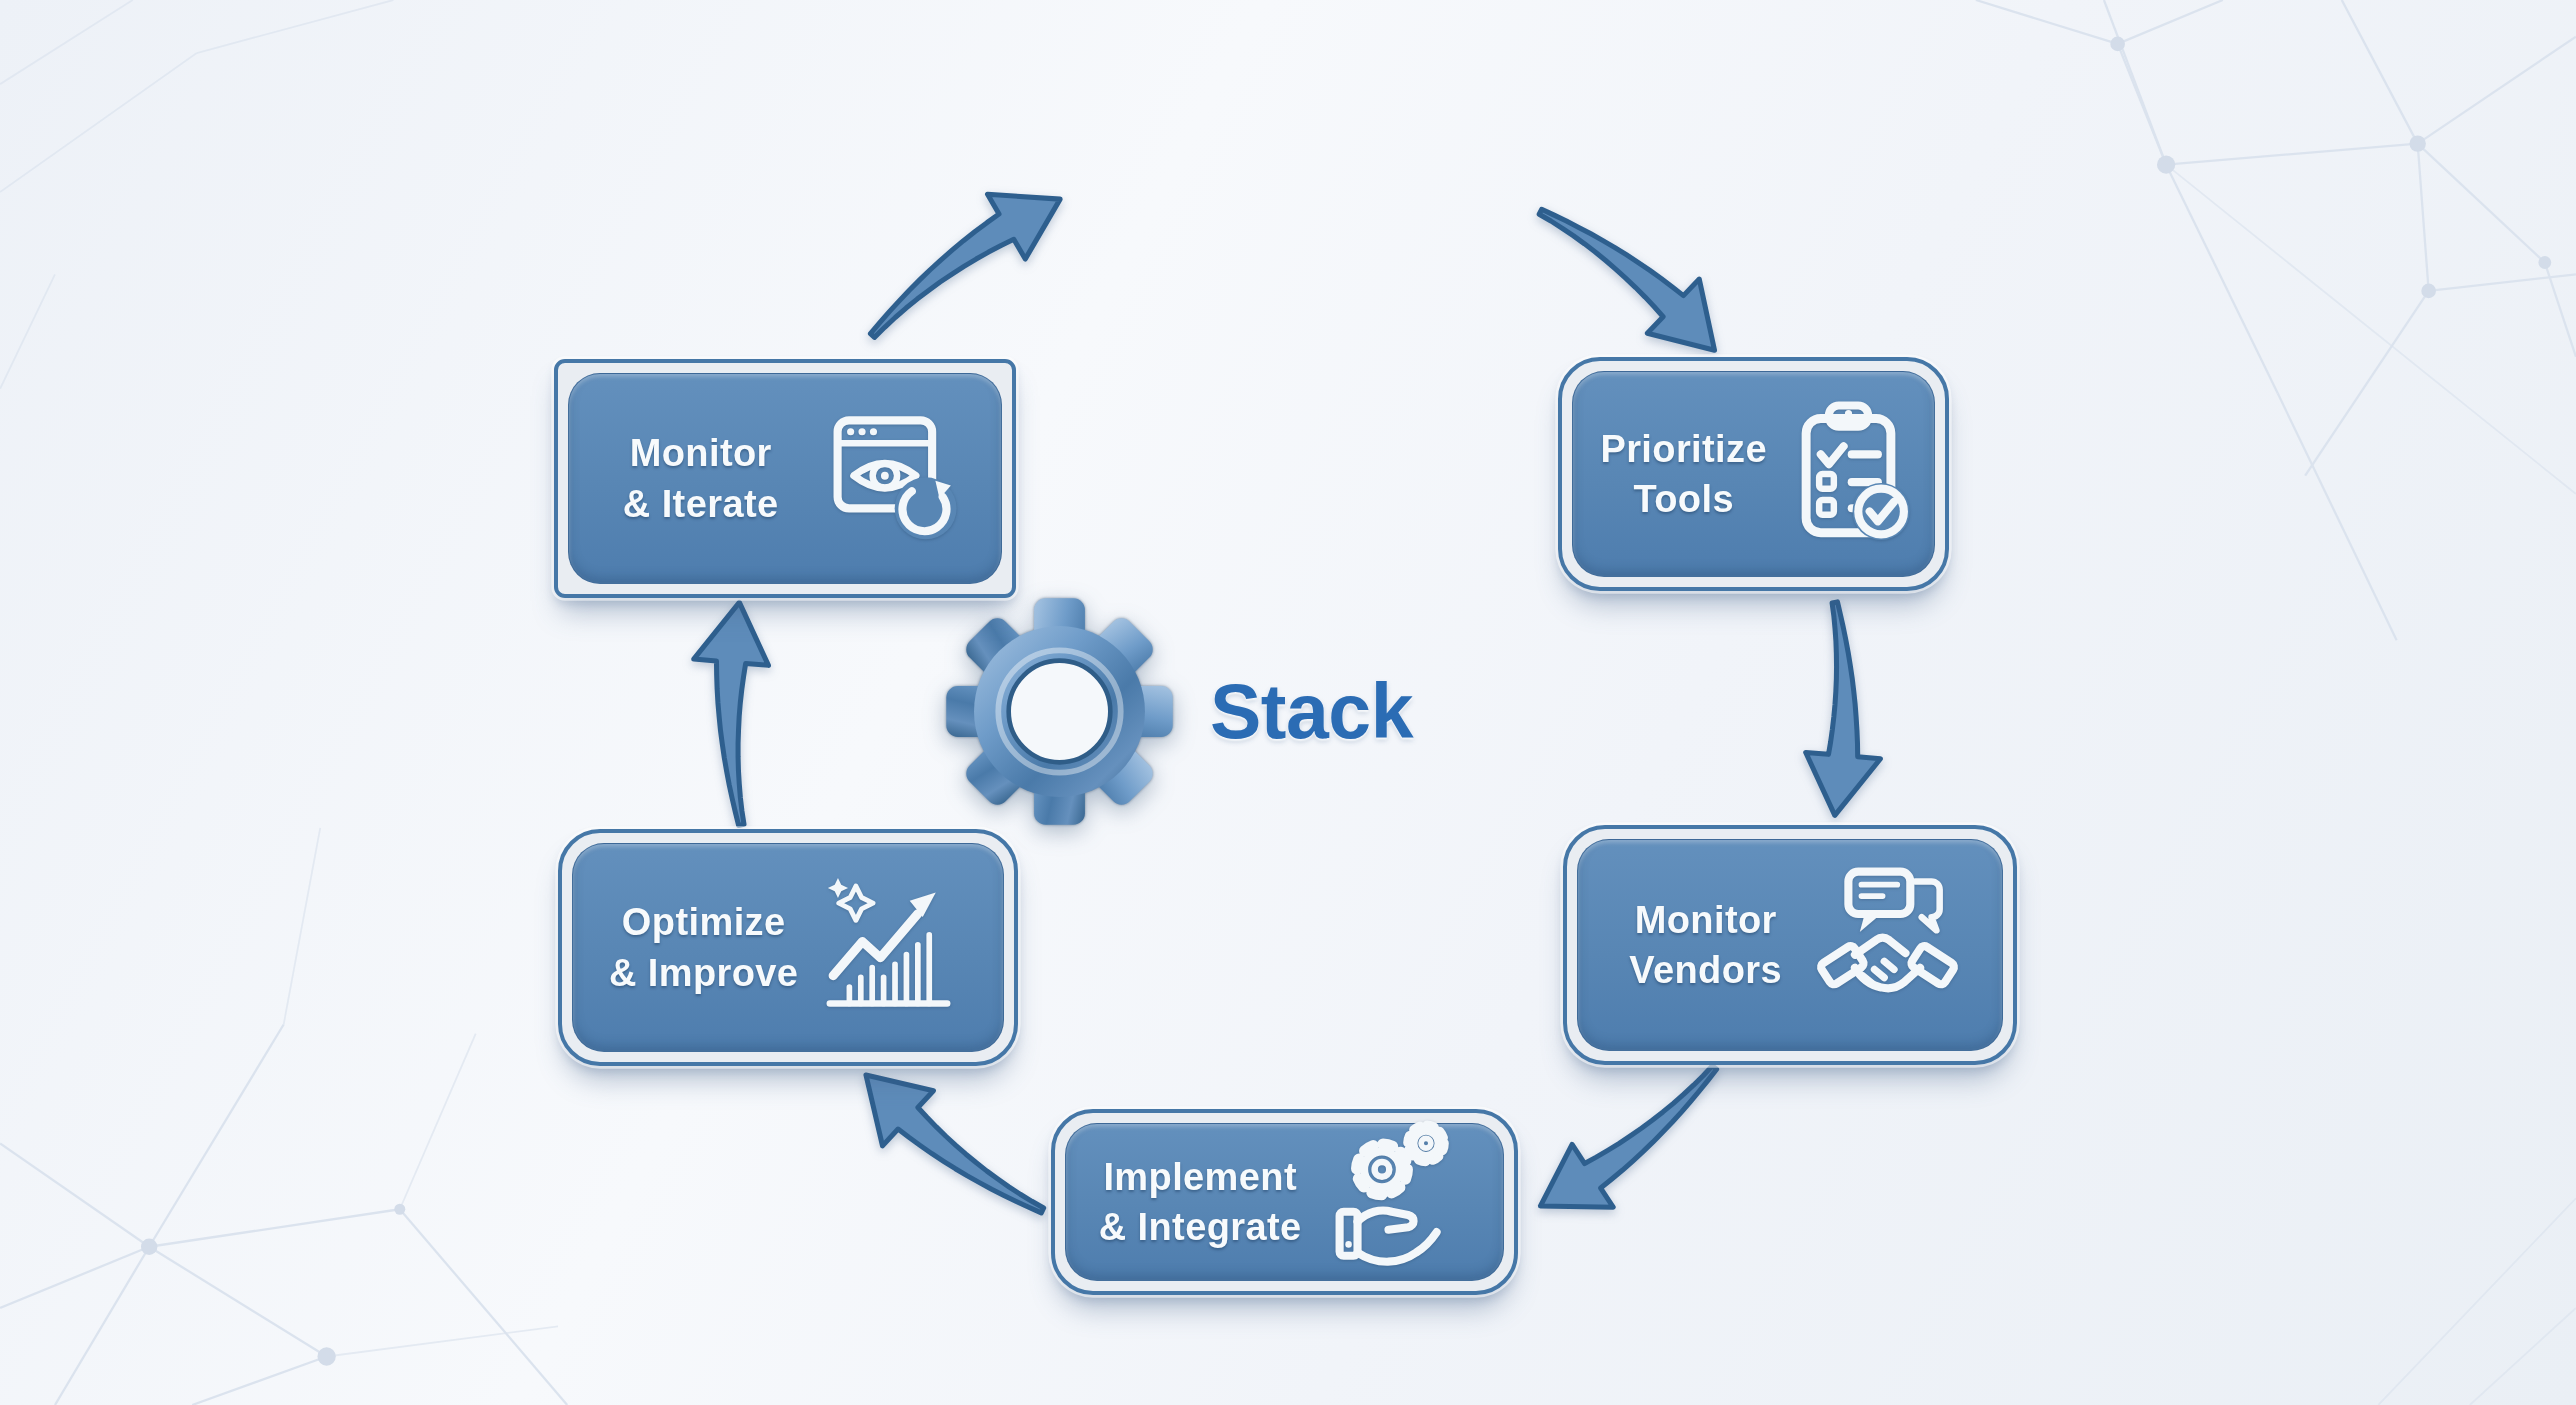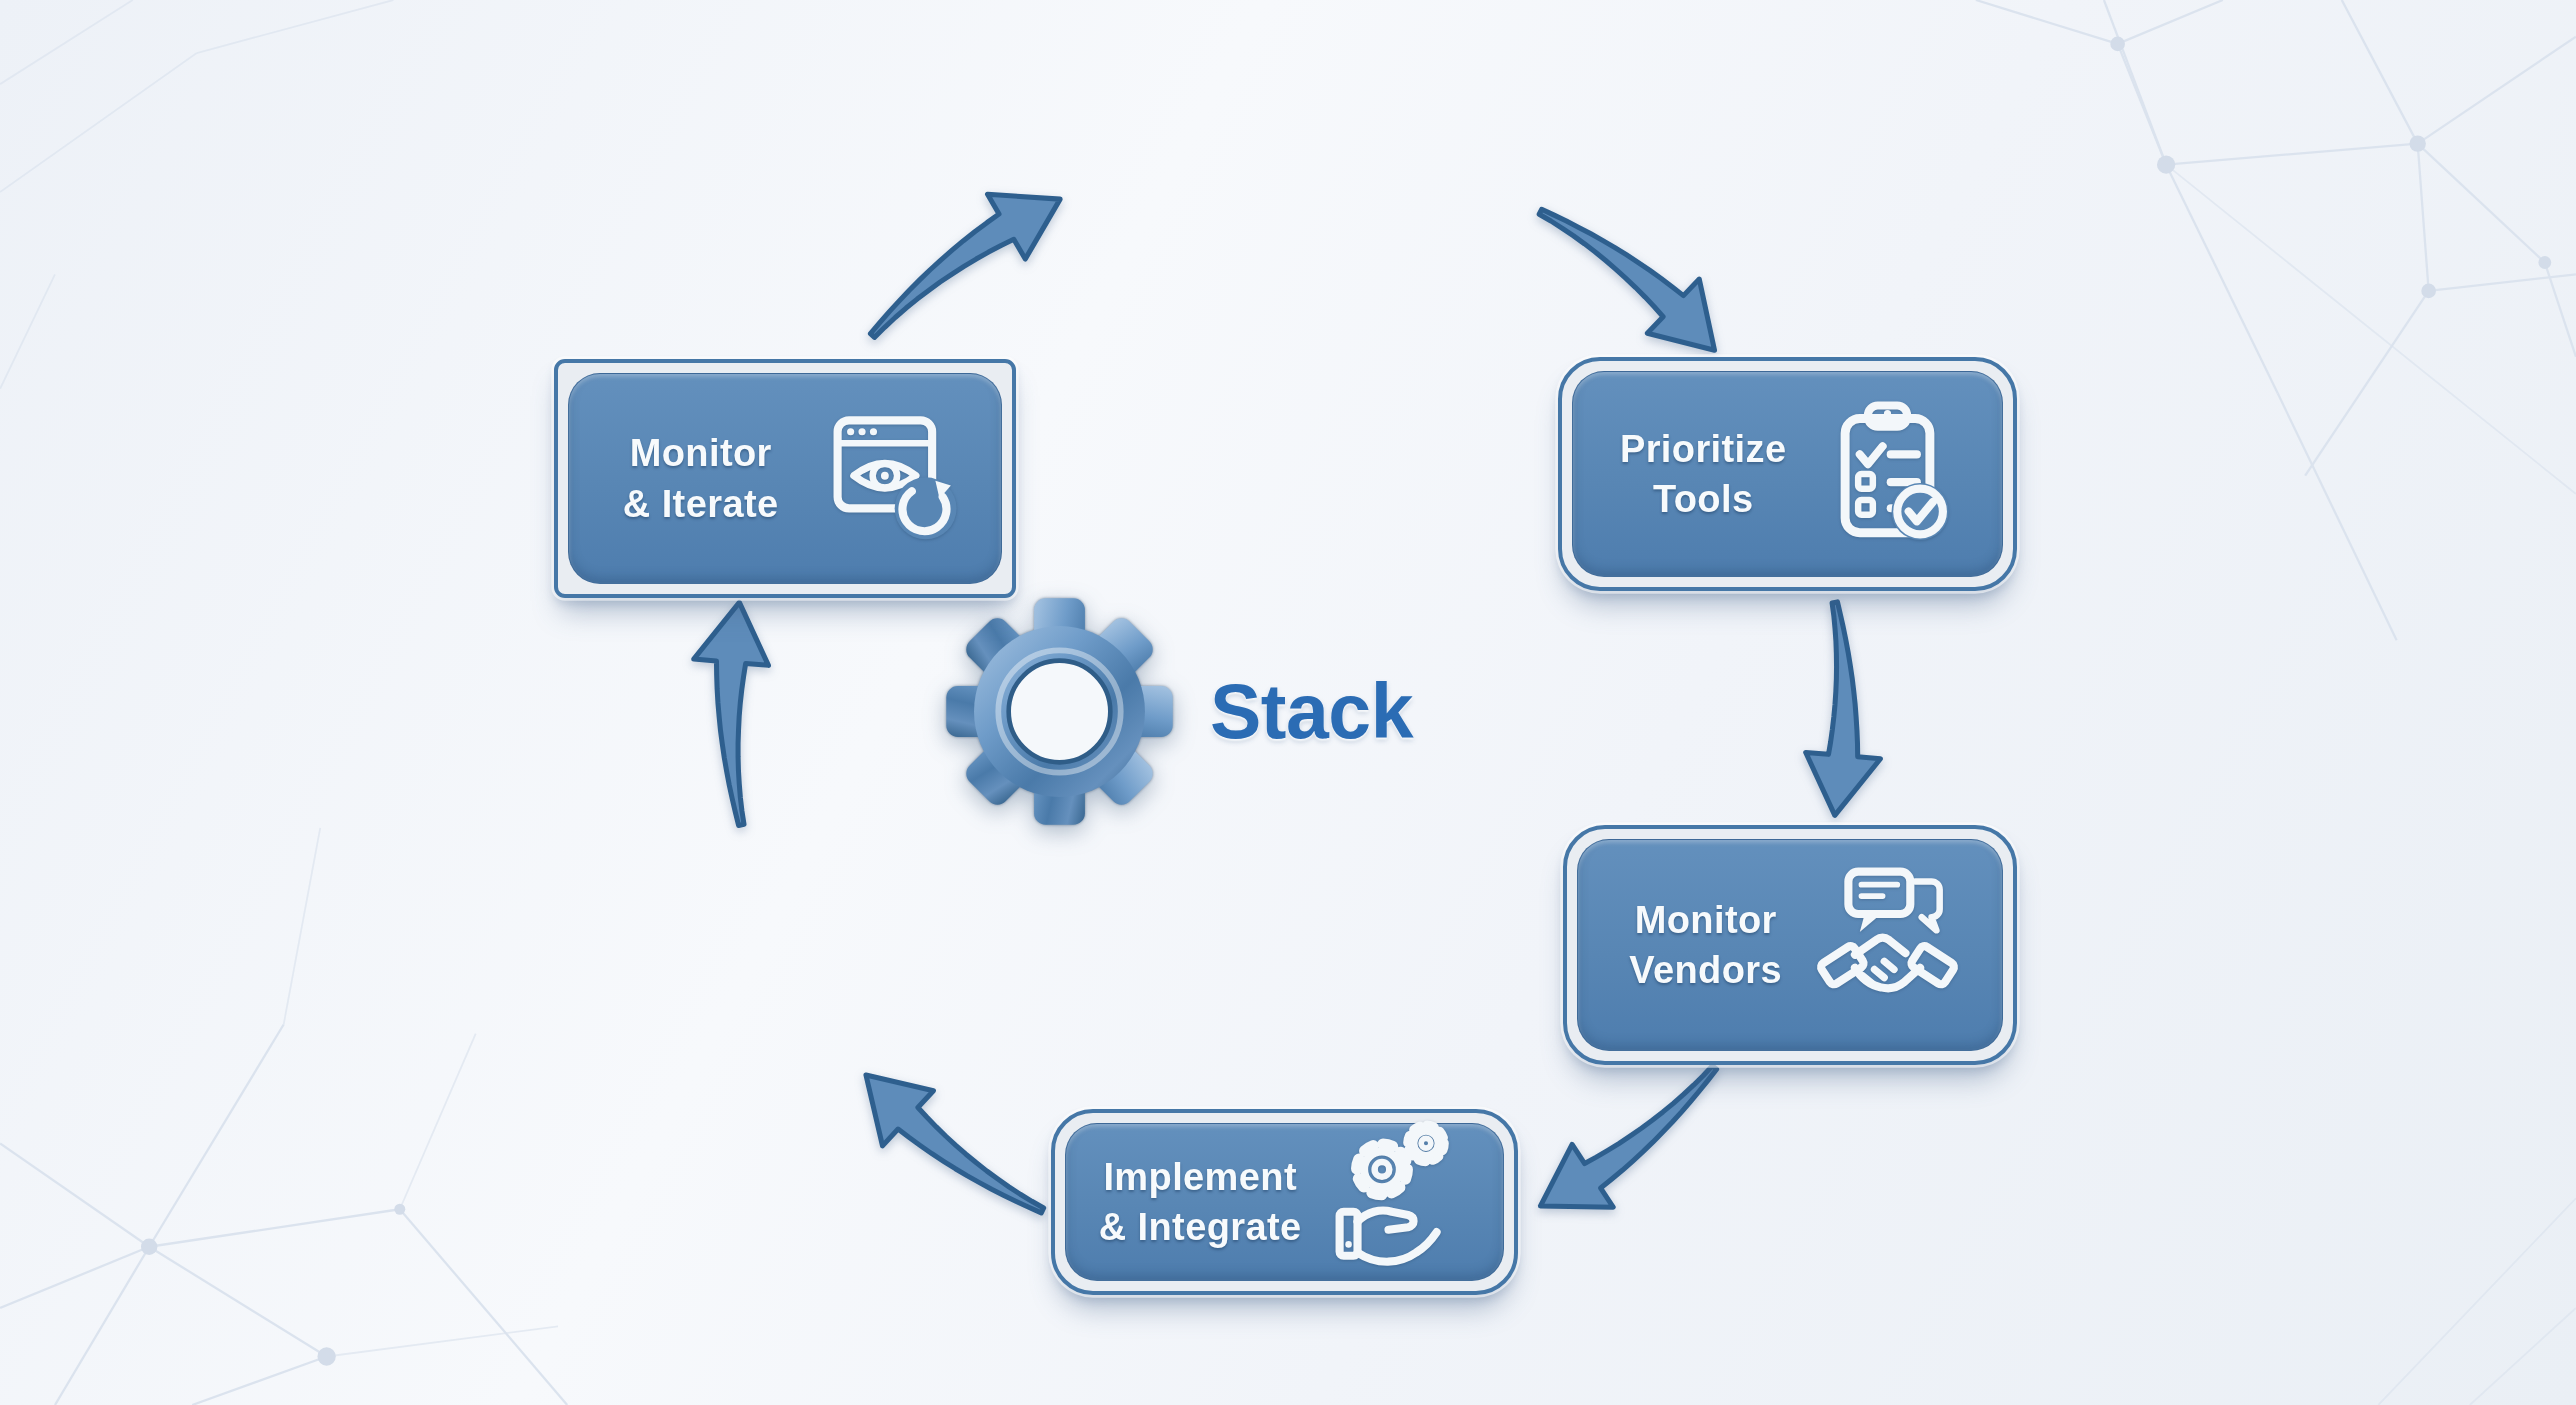--- a/index.html
+++ b/index.html
@@ -176,21 +176,21 @@
       </g>
       <circle cx="50" cy="50" r="26.5" fill="none" stroke="rgba(255,255,255,.4)" stroke-width="2.5"></circle>
       <circle cx="50" cy="50" r="22" fill="#f5f8fb" stroke="#2f5d88" stroke-width="2"></circle>
     </svg>
     <div id="center-title">
       <span>Stack</span>
     </div>
   </div>
 
 
-  <div class="step-box" style="left:1558px;top:357px;width:459px;height:234px;">
+  <div class="step-box" style="left:1558px;top:357px;width:391px;height:234px;">
     <div class="step-panel">
       <div class="step-label">
         <span>Prioritize</span>
         <span>Tools</span>
       </div>
       <div class="step-icon">
         <svg class="icon-svg" viewBox="0 0 100 100">
           <rect x="24" y="16" width="52" height="70" rx="9" stroke-width="5.5"></rect>
           <rect x="38" y="8" width="24" height="13" rx="6" stroke-width="5"></rect>
           <circle class="fill" cx="50" cy="13" r="2.2"></circle>
@@ -250,20 +250,38 @@
           <circle cx="73" cy="14" r="3" stroke-width="3.5"></circle>
           <rect x="20" y="56" width="11" height="27" rx="2.5" stroke-width="5"></rect>
           <circle class="fill" cx="25.5" cy="76" r="2"></circle>
           <path d="M31 62 c6 -6 14 -8 21 -6 l10 2 c4.5 1.2 4.5 6.5 0 7.5 l-12 1.5" stroke-width="5"></path>
           <path d="M31 81 c12 8 26 7 36 0 c5.5 -3.5 9.5 -8 12.5 -12.5" stroke-width="5"></path>
         </svg>
       </div>
     </div>
   </div>
 
+  <div class="step-box" style="left:558px;top:829px;width:460px;height:237px;">
+    <div class="step-panel">
+      <div class="step-label">
+        <span>Optimize</span>
+        <span>&amp; Improve</span>
+      </div>
+      <div class="step-icon">
+        <svg class="icon-svg" viewBox="0 0 100 100">
+          <path d="M14 84 H86" stroke-width="4"></path>
+          <path d="M26 84 V74 M33 84 V68 M40 84 V62 M47 84 V68 M54 84 V60 M61 84 V54 M68 84 V48 M75 84 V42" stroke-width="3.5"></path>
+          <path d="M16 67 L34 46 L45 56 L68 29" stroke-width="5.5"></path>
+          <path class="fill" d="M79 16 L63 21 L71 31 Z"></path>
+          <path d="M30 12 l3.5 7 7 3.5 -7 3.5 -3.5 7 -3.5 -7 -7 -3.5 7 -3.5 z" stroke-width="3"></path>
+          <path class="fill" d="M19 7 l2 4.2 4.2 2 -4.2 2 -2 4.2 -2 -4.2 -4.2 -2 4.2 -2 z"></path>
+        </svg>
+      </div>
+    </div>
+  </div>
 
   <div class="step-box" style="left:554px;top:359px;width:462px;height:239px;border-radius:11px;">
     <div class="step-panel">
       <div class="step-label">
         <span>Monitor</span>
         <span>&amp; Iterate</span>
       </div>
       <div class="step-icon">
         <svg class="icon-svg" viewBox="0 0 100 100">
           <rect x="20" y="14" width="58" height="54" rx="7" stroke-width="5"></rect>

